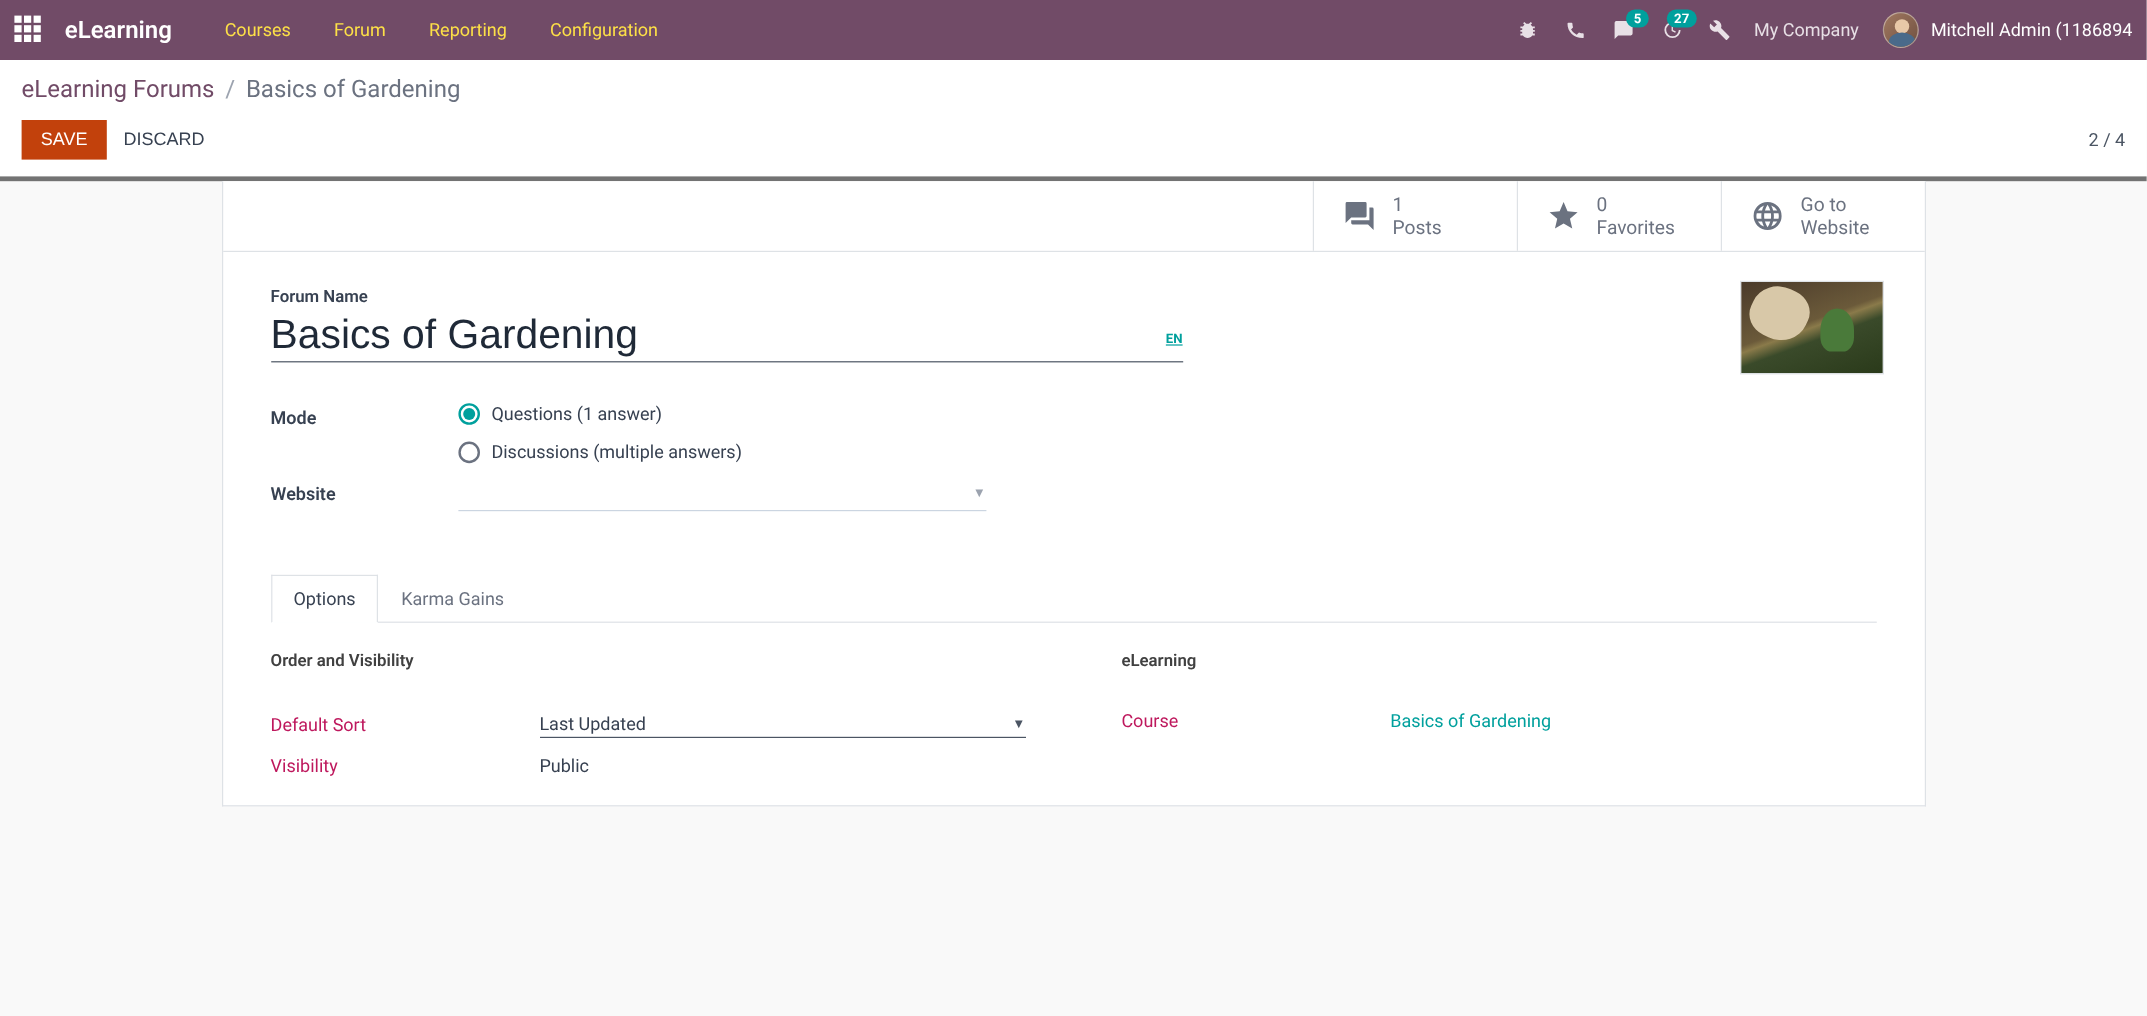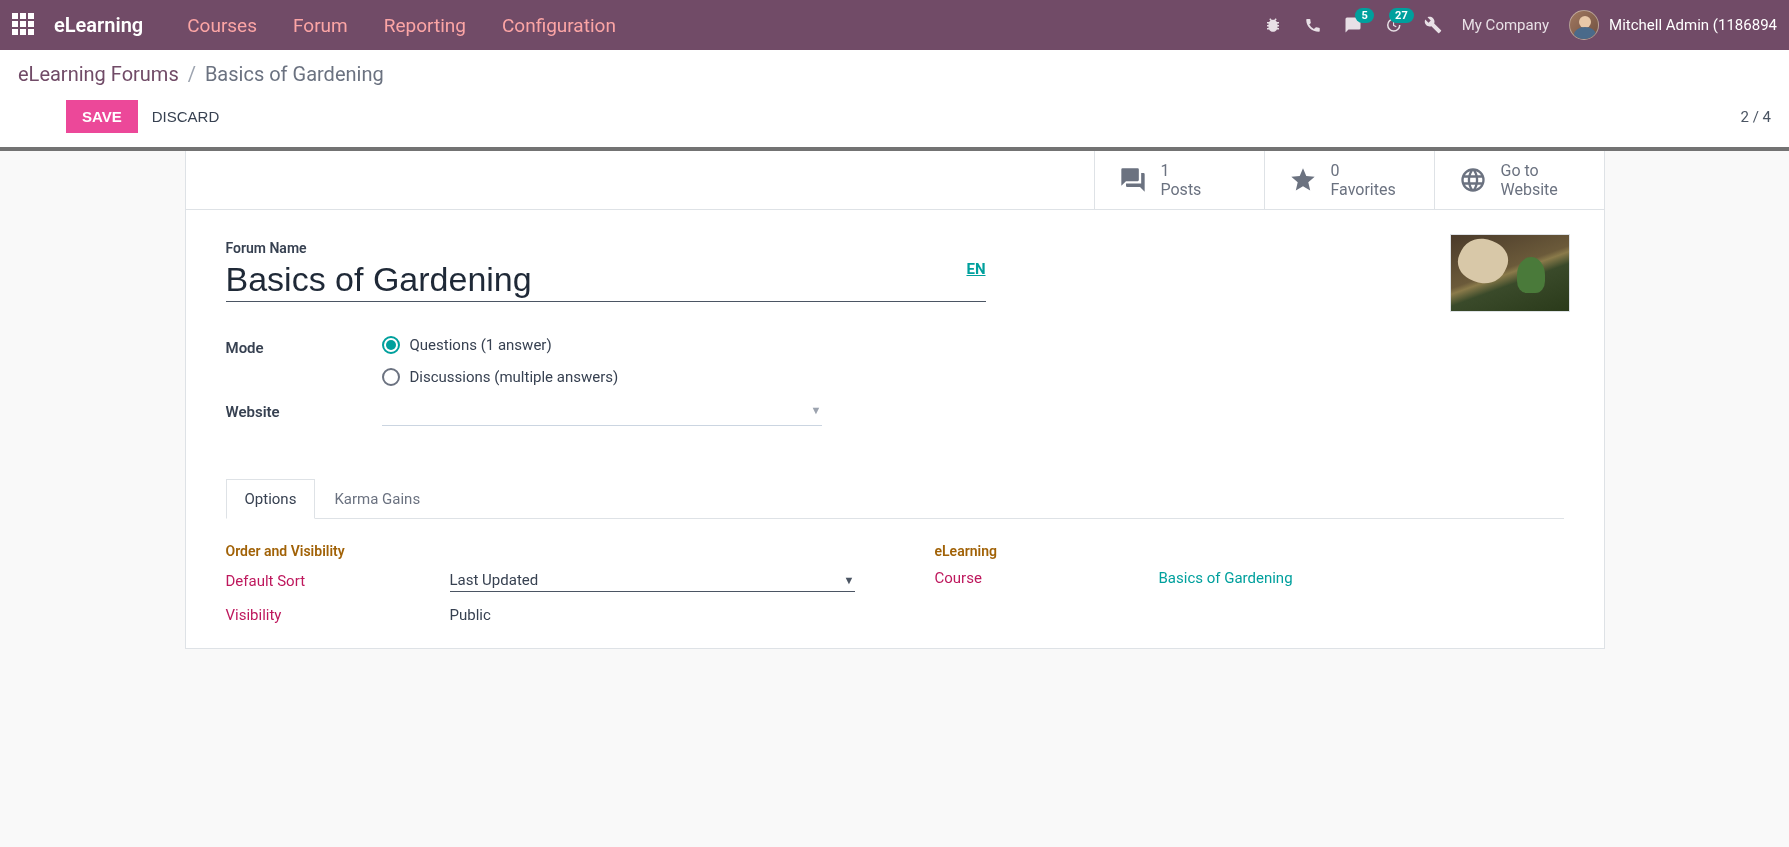--- a/index.html
+++ b/index.html
@@ -4,62 +4,62 @@
 <style>
   * { box-sizing: border-box; margin: 0; padding: 0; }
   body { font-family: -apple-system, BlinkMacSystemFont, "Segoe UI", Roboto, "Helvetica Neue", Arial, sans-serif; font-size: 15px; color: #374151; background: #f9f9f9; }
 
   
   .navbar { background: #714b67; color: #fff; height: 50px; display: flex; align-items: center; padding: 0 12px; }
   .apps-icon { width: 24px; height: 24px; display: grid; grid-template-columns: repeat(3,6px); grid-template-rows: repeat(3,6px); gap: 2px; margin-right: 18px; cursor: pointer; }
   .apps-icon span { background: #fff; width: 6px; height: 6px; }
   .brand { font-size: 20px; font-weight: 600; margin-right: 30px; cursor: pointer; }
   .nav-menu { display: flex; gap: 8px; }
-  .nav-item { padding: 6px 14px; color: #fca5a5; font-size: 19px; cursor: pointer; border-radius: 4px; }
+  .nav-item { padding: 6px 14px; color: #fde047; font-size: 15px; cursor: pointer; border-radius: 4px; }
   .nav-spacer { flex: 1; }
   .nav-icons { display: flex; align-items: center; gap: 22px; margin-right: 20px; }
   .nav-icon { position: relative; color: #e8e0e6; cursor: pointer; display: flex; align-items: center; }
   .nav-icon svg { width: 18px; height: 18px; fill: #e8e0e6; }
   .badge { position: absolute; top: -8px; right: -12px; background: #00a09d; color: #fff; font-size: 11px; font-weight: 700; border-radius: 10px; padding: 1px 6px; min-width: 18px; text-align: center; }
   .company { color: #e8e0e6; margin-right: 20px; cursor: pointer; }
   .user { display: flex; align-items: center; gap: 10px; cursor: pointer; }
   .avatar { width: 30px; height: 30px; border-radius: 50%; background: linear-gradient(135deg,#a07860,#705040); display: inline-block; border: 1px solid rgba(255,255,255,0.4); position: relative; overflow: hidden; }
   .avatar::before { content: ""; position: absolute; top: 5px; left: 9px; width: 12px; height: 12px; border-radius: 50%; background: #e8c8a8; }
   .avatar::after { content: ""; position: absolute; bottom: -4px; left: 4px; width: 22px; height: 16px; border-radius: 50% 50% 0 0; background: #4a6a8a; }
   .username { color: #fff; font-size: 15px; }
 
   
   .control-panel { background: #fff; border-bottom: 4px solid #737373; padding: 12px 18px 14px; }
   .breadcrumbs { font-size: 20px; color: #6b7280; margin-bottom: 14px; }
   .breadcrumbs a { color: #714b67; text-decoration: none; cursor: pointer; }
   .breadcrumbs .sep { color: #9ca3af; margin: 0 4px; }
   .cp-row { display: flex; align-items: center; justify-content: space-between; }
   .cp-left { display: flex; align-items: center; gap: 14px; }
-  .btn-save { background: #ec4899; color: #fff; border: none; padding: 8px 16px; font-size: 15px; font-weight: 700; cursor: pointer; margin-left: 48px; }
+  .btn-save { background: #c2410c; color: #fff; border: none; padding: 8px 16px; font-size: 15px; font-weight: 400; cursor: pointer; }
   .btn-discard { background: transparent; border: none; color: #374151; font-size: 15px; font-weight: 500; cursor: pointer; }
   .pager { color: #4b5563; font-size: 15px; }
 
   
   .form-wrap { padding: 0 0 40px; }
   .sheet { max-width: 1420px; margin: 0 auto; background: #fff; border: 1px solid #dee2e6; border-top: none; }
   .stat-bar { display: flex; justify-content: flex-end; border-bottom: 1px solid #dee2e6; }
   .stat-btn { display: flex; align-items: center; gap: 14px; padding: 10px 24px; border-left: 1px solid #dee2e6; min-width: 170px; cursor: pointer; }
   .stat-btn svg { width: 28px; height: 28px; fill: #6b7280; }
   .stat-text { display: flex; flex-direction: column; line-height: 1.2; color: #6b7280; }
   .stat-val { font-size: 16px; }
   .stat-lbl { font-size: 16px; }
 
   .sheet-body { padding: 30px 40px 10px; position: relative; }
 
   .title-row { display: flex; align-items: flex-start; gap: 40px; }
   .title-block { flex: 1; max-width: 760px; }
   .field-label { font-size: 14px; font-weight: 600; color: #374151; margin-bottom: 4px; }
   .title-input-wrap { position: relative; display: flex; align-items: baseline; border-bottom: 1px solid #4b5563; padding-bottom: 2px; }
   .title-input { border: none; outline: none; font-size: 34px; font-weight: 400; color: #1f2937; width: 100%; background: transparent; }
-  .lang-btn { color: #00a09d; font-weight: 700; font-size: 15px; margin-left: 16px; cursor: pointer; align-self: flex-start; margin-top: 0; text-decoration: underline; }
+  .lang-btn { color: #00a09d; font-weight: 700; font-size: 11px; margin-left: 16px; cursor: pointer; align-self: flex-start; margin-top: 16px; text-decoration: underline; }
 
   .thumb { position: absolute; right: 34px; top: 24px; width: 120px; height: 78px; border: 1px solid #dee2e6; background: linear-gradient(160deg,#4a3a2a 0%,#6b5a3a 45%,#8a7a4a 50%,#3a4a2a 60%,#2a3a1a 100%); overflow: hidden; }
   .thumb::before { content: ""; position: absolute; left: 8px; top: 4px; width: 48px; height: 44px; background: #d8c8a8; border-radius: 50% 40% 50% 40%; transform: rotate(25deg); }
   .thumb::after { content: ""; position: absolute; right: 24px; top: 22px; width: 28px; height: 36px; background: #4a7a3a; border-radius: 60% 60% 40% 40%; }
 
   .form-grid { margin-top: 34px; max-width: 760px; }
   .form-row { display: flex; align-items: flex-start; margin-bottom: 14px; }
   .form-row .lbl { width: 156px; font-weight: 600; color: #374151; padding-top: 3px; }
   .form-row .val { flex: 1; }
   .radio-group { display: flex; flex-direction: column; gap: 14px; }
@@ -70,21 +70,21 @@
   .select-field { width: 440px; border: none; border-bottom: 1px solid #cbd5e1; padding: 4px 0; background: transparent; position: relative; display: flex; justify-content: flex-end; cursor: pointer; min-height: 26px; }
   .select-field .caret { color: #9ca3af; font-size: 11px; }
 
   
   .tabs { display: flex; border-bottom: 1px solid #dee2e6; margin: 28px 40px 0; }
   .tab { padding: 10px 18px; color: #6b7280; cursor: pointer; border: 1px solid transparent; border-bottom: none; position: relative; top: 1px; }
   .tab.active { color: #374151; border-color: #dee2e6; background: #fff; border-bottom: 1px solid #fff; }
 
   .tab-content { padding: 24px 40px 10px; display: flex; gap: 80px; }
   .col { flex: 1; max-width: 640px; }
-  .section-title { font-size: 14px; font-weight: 600; color: #a16207; margin-bottom: 10px; }
+  .section-title { font-size: 14px; font-weight: 600; color: #404040; margin-bottom: 33px; }
   .tc-row { display: flex; align-items: center; margin-bottom: 14px; }
   .tc-row .lbl { width: 224px; font-weight: 400; color: #be185d; }
   .tc-row .val { flex: 1; }
   .select-inline { width: 100%; border: none; border-bottom: 1px solid #4b5563; padding: 2px 0; background: transparent; display: flex; justify-content: space-between; align-items: center; cursor: pointer; }
   .select-inline .caret { font-size: 11px; color: #4b5563; }
   .link { color: #00a09d; cursor: pointer; }
   .static-text { color: #374151; }
 </style>
 </head>
 <body>

